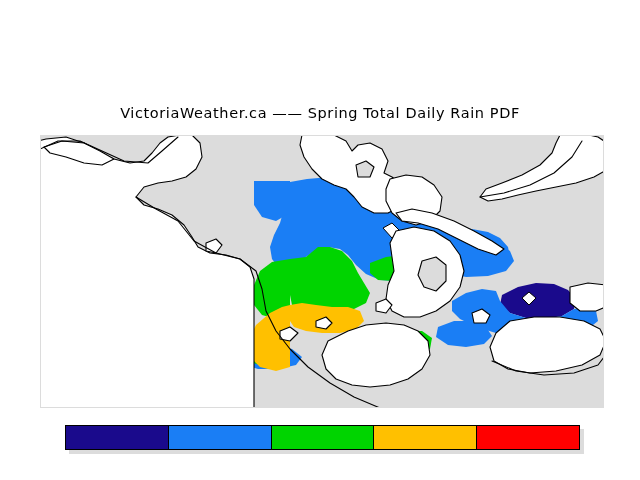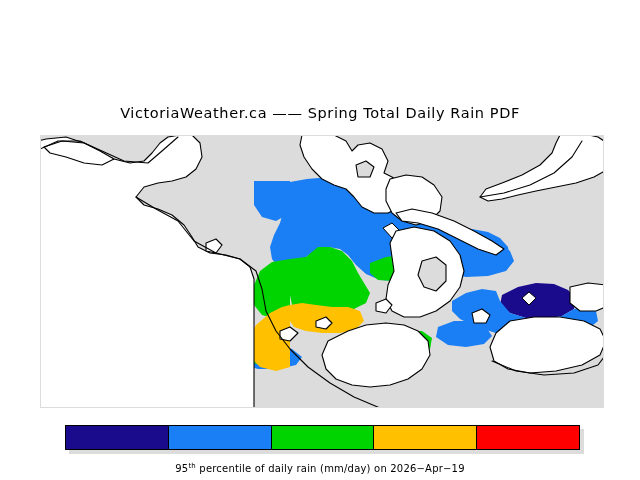--- a/index.html
+++ b/index.html
@@ -238,17 +238,14 @@
     <div class="cbar" id="cbar">
         <div class="cbar-seg" title="11–12" style="background: rgb(26, 10, 140);"></div>
         <div class="cbar-seg" title="12–13" style="background: rgb(26, 126, 245);"></div>
         <div class="cbar-seg" title="13–14" style="background: rgb(0, 212, 0);"></div>
         <div class="cbar-seg" title="14–15" style="background: rgb(255, 192, 0);"></div>
         <div class="cbar-seg" title="15–16" style="background: rgb(255, 0, 0);"></div>
       </div>
   </div>
 
 
-  <div class="cbar-caption">
-    <span>95</span><sup>th</sup><span> percentile of daily rain (mm/day) on 2026−Apr−19</span>
-  </div>
 
 </div>
 
 </body></html>

